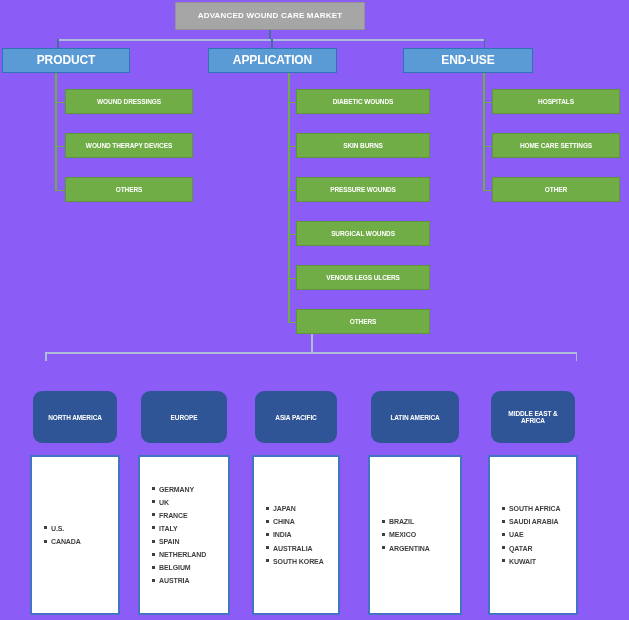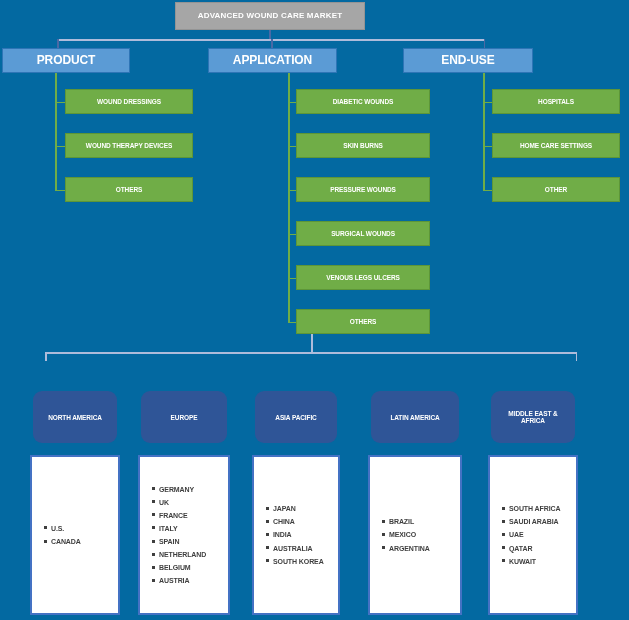--- a/index.html
+++ b/index.html
@@ -1,17 +1,17 @@
 <!DOCTYPE html>
 <html><head>
 <meta charset="utf-8">
 <style>
   html,body{margin:0;padding:0;background:#ffffff;}
   .canvas{
-    position:relative;width:629px;height:620px;background:#0369a1;
+    position:relative;width:629px;height:620px;background:#8b5cf6;
     font-family:"Liberation Sans",sans-serif;overflow:hidden;
   }
   .box{
     position:absolute;display:flex;align-items:center;justify-content:center;
     text-align:center;color:#fff;font-weight:bold;box-sizing:border-box;
     letter-spacing:-0.1px;line-height:1.1;padding:0 3px;
   }
   .title-box{background:var(--gray,#a6a6a6);border:1px solid #949494;font-size:8px;letter-spacing:.2px;}
   .cat-box{background:var(--blue,#5b9bd5);border:1px solid var(--blue-border,#2e75b6);font-size:12px;}
   .leaf-box{background:var(--green,#70ad47);border:1px solid var(--green-border,#5d9638);font-size:6.5px;}

